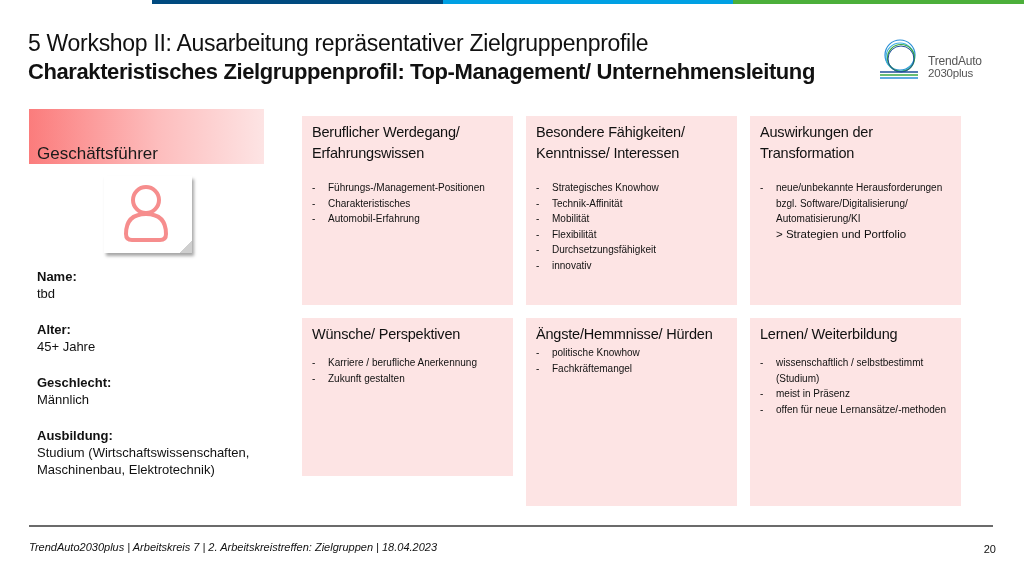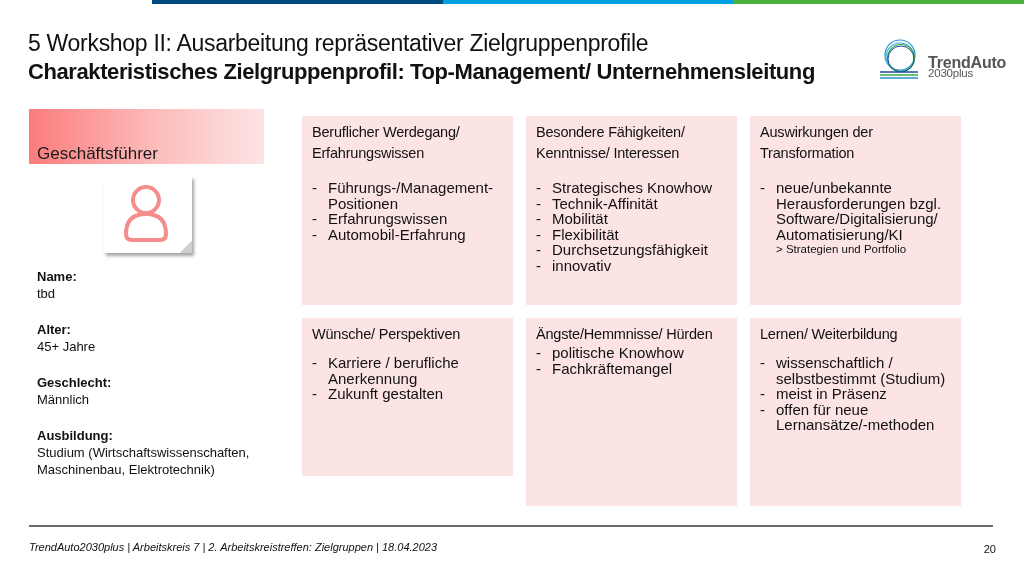--- a/index.html
+++ b/index.html
@@ -7,40 +7,40 @@
   body { position: relative; font-family: "Liberation Sans", sans-serif; color: #111; }
 
   .topbar { position: absolute; top: 0; left: 152px; width: 872px; height: 4px; display: flex; }
   .topbar div { flex: 1; height: 100%; }
 
   .title-line1 { position: absolute; left: 28px; top: 30px; font-size: 23px; color: #111; letter-spacing: -0.3px; font-stretch: condensed; }
   .title-line2 { position: absolute; left: 28px; top: 59px; font-size: 22px; font-weight: bold; color: #111; letter-spacing: -0.4px; }
 
   .logo { position: absolute; left: 878px; top: 36px; width: 120px; height: 48px; }
   .logo svg { position: absolute; left: 0; top: 0; }
-  .logo-text1 { position: absolute; left: 50px; top: 18px; font-size: 16px; font-weight: bold; color: #555; letter-spacing: -0.2px; }
+  .logo-text1 { position: absolute; left: 50px; top: 18px; font-size: 12px; font-weight: normal; color: #555; letter-spacing: -0.2px; }
   .logo-text2 { position: absolute; left: 50px; top: 31px; font-size: 11.5px; color: #555; letter-spacing: -0.2px; }
 
   .role-banner { position: absolute; left: 29px; top: 109px; width: 235px; height: 55px;
     background: linear-gradient(to right, #fb7c7c 0%, #fdbdbd 55%, #fde4e4 100%);
     display: flex; align-items: flex-end; padding-left: 8px; font-size: 17px; color: #1a1a1a; }
 
   .avatar-card { position: absolute; left: 104px; top: 176px; width: 88px; height: 77px; background: #fff;
     box-shadow: 2px 3px 3px rgba(0,0,0,0.35); }
   .avatar-card .curl { position: absolute; right: 0; bottom: 0; width: 12px; height: 12px;
     background: linear-gradient(135deg, #ffffff 50%, #cfcfcf 50%); }
 
   .info { position: absolute; left: 37px; top: 268px; width: 250px; font-size: 13px; line-height: 17px; color: #111; }
   .info .block { margin-bottom: 19px; }
   .info .label { font-weight: bold; }
 
   .box { position: absolute; background: #fde4e4; padding: 6px 10px; }
   .box h3 { font-size: 14.5px; font-weight: normal; line-height: 21px; color: #111; margin-bottom: 16px; letter-spacing: -0.2px; }
   .box h3.tight { margin-bottom: 0; }
-  .box ul { list-style: none; font-size: 15px; line-height: 15.5px; color: #111; }
+  .box ul { list-style: none; font-size: 10px; line-height: 15.5px; color: #111; }
   .box li { position: relative; padding-left: 16px; }
   .box li::before { content: "-"; position: absolute; left: 0; top: 0; }
   .box .sub { padding-left: 16px; font-size: 11.5px; line-height: 15.5px; }
 
   .footer-line { position: absolute; left: 29px; top: 525px; width: 964px; height: 2px; background: #6b6b6b; }
   .footer-text { position: absolute; left: 29px; top: 541px; font-size: 11px; color: #111; font-style: italic; }
   .page-num { position: absolute; right: 28px; top: 543px; font-size: 11px; color: #111; text-align: center; }
 </style>
 </head>
 <body>
@@ -96,21 +96,21 @@
   <div class="block">
     <div class="label">Ausbildung:</div>
     <div>Studium (Wirtschaftswissenschaften, Maschinenbau, Elektrotechnik)</div>
   </div>
 </div>
 
 <div class="box" style="left:302px;top:116px;width:211px;height:189px;">
   <h3>Beruflicher Werdegang/ Erfahrungswissen</h3>
   <ul>
     <li>Führungs-/Management-Positionen</li>
-    <li>Erfahrungswissen</li>
+    <li>Charakteristisches</li>
     <li>Automobil-Erfahrung</li>
   </ul>
 </div>
 
 <div class="box" style="left:526px;top:116px;width:211px;height:189px;">
   <h3>Besondere Fähigkeiten/ Kenntnisse/ Interessen</h3>
   <ul>
     <li>Strategisches Knowhow</li>
     <li>Technik-Affinität</li>
     <li>Mobilität</li>

